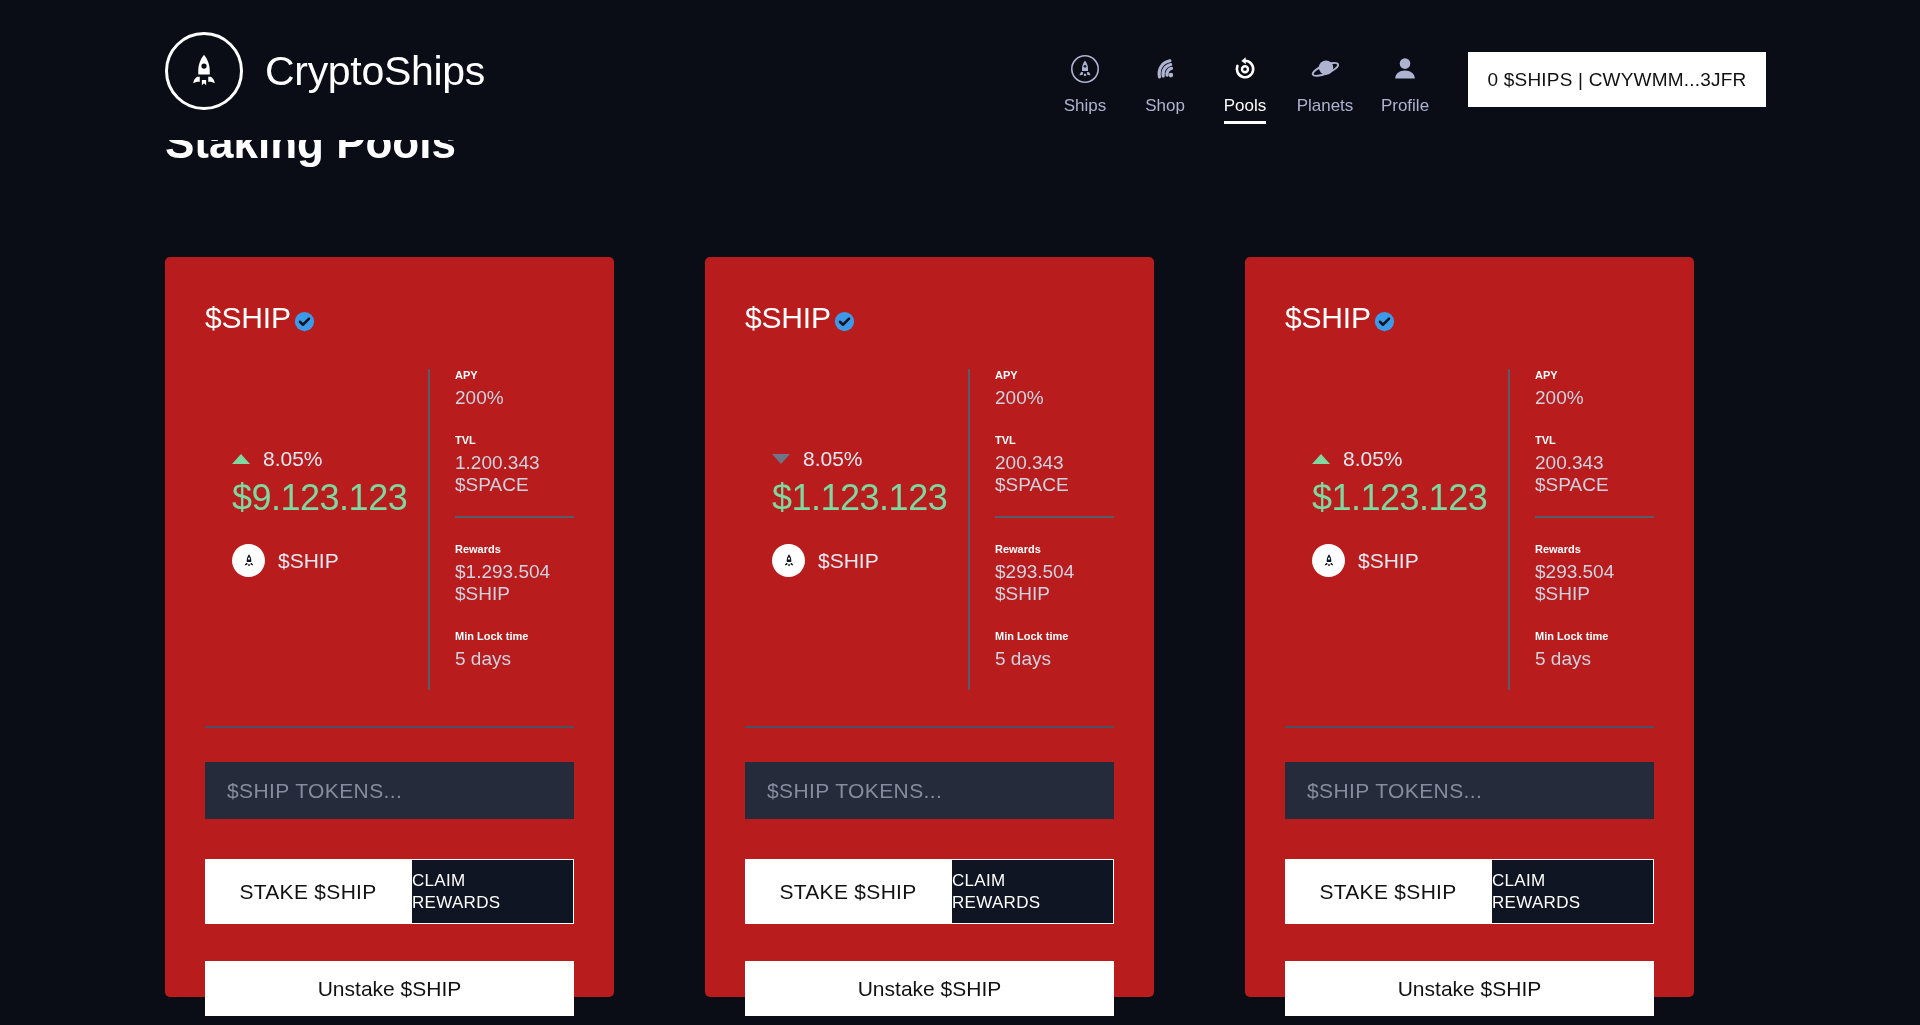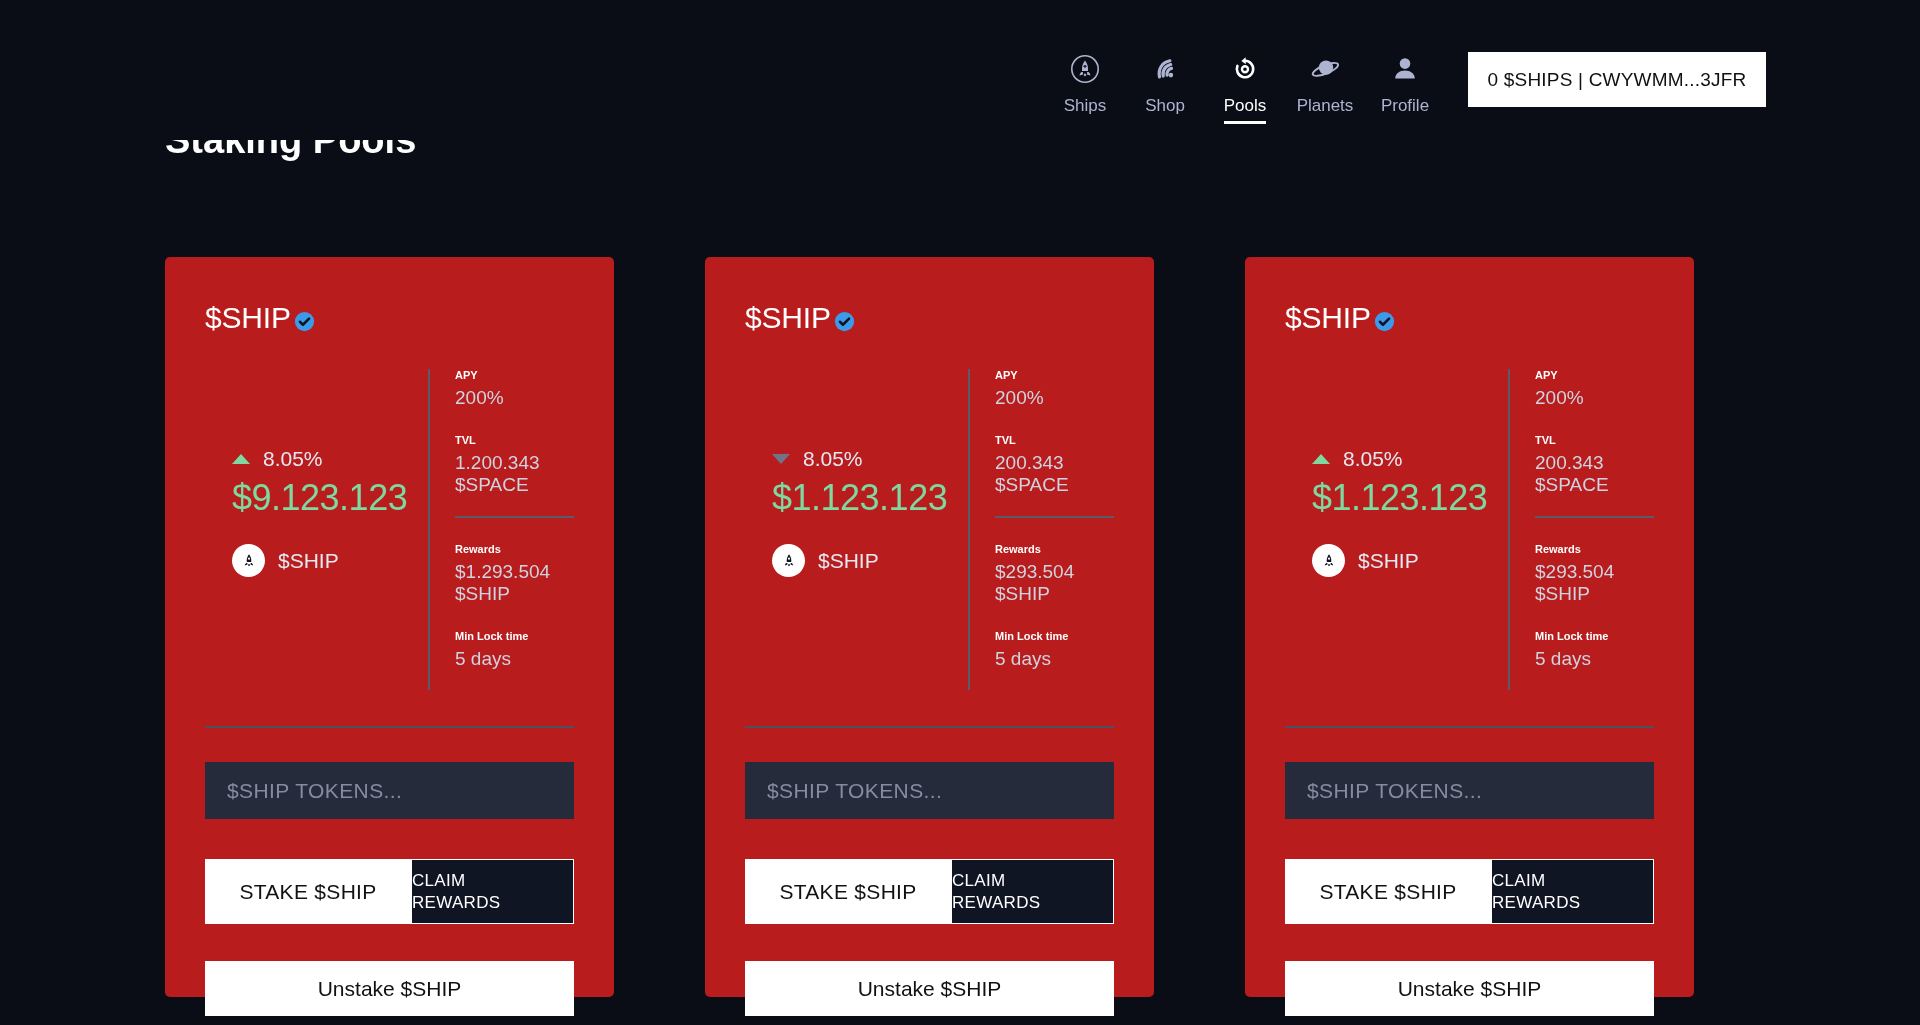--- a/index.html
+++ b/index.html
@@ -107,21 +107,21 @@
     align-items: center;
     justify-content: center;
     cursor: pointer;
   }
 
   
   .page-title {
     position: absolute;
     left: 165px;
     top: 140px;
-    font-size: 38px;
+    font-size: 44px;
     font-weight: 700;
     color: #ffffff;
     line-height: 1;
     transform: translateY(-19px);
     z-index: 10;
   }
 
   
   .cards {
     position: absolute;
@@ -293,20 +293,31 @@
     font-family: "Liberation Sans", sans-serif;
     font-size: 21px;
     cursor: pointer;
   }
 </style>
 </head>
 <body>
 
 <div class="header">
 
+  <div class="brand">
+    <div class="brand-logo">
+      <svg viewBox="0 0 32 32" fill="#ffffff" aria-hidden="true">
+        <path d="M16 3c3 3.6 4.6 8 4.6 12.4v3.3h-9.2v-3.3C11.4 11 13 6.6 16 3z"></path>
+        <circle cx="16" cy="12" r="2.1" fill="#0a0d16"></circle>
+        <path d="M10.6 20.6c-1.9 1-3 2.9-3.2 5.2 2.1-.9 3.6-1.2 5.2-1.1v-4.1zM21.4 20.6c1.9 1 3 2.9 3.2 5.2-2.1-.9-3.6-1.2-5.2-1.1v-4.1z"></path>
+        <path d="M14.3 23.2h3.4v4.1l-1.7-1.5-1.7 1.5z"></path>
+      </svg>
+    </div>
+    <div class="brand-name">CryptoShips</div>
+  </div>
 
   <div class="nav">
 
     <div class="nav-item">
       <span class="nav-icon">
         <svg width="32" height="32" viewBox="0 0 32 32">
           <circle cx="16" cy="16" r="13.2" fill="none" stroke="#aeb3d0" stroke-width="1.6"></circle>
           <path d="M16 7.5c2 2.5 3 5.3 3 8.2v2.2h-6v-2.2c0-2.9 1-5.7 3-8.2z" fill="#aeb3d0"></path>
           <circle cx="16" cy="13.3" r="1.4" fill="#1a1f2e"></circle>
           <path d="M12.6 19.1c-1.2.7-1.9 1.9-2 3.4 1.3-.6 2.3-.8 3.3-.7v-2.7zM19.4 19.1c1.2.7 1.9 1.9 2 3.4-1.3-.6-2.3-.8-3.3-.7v-2.7z" fill="#aeb3d0"></path>

